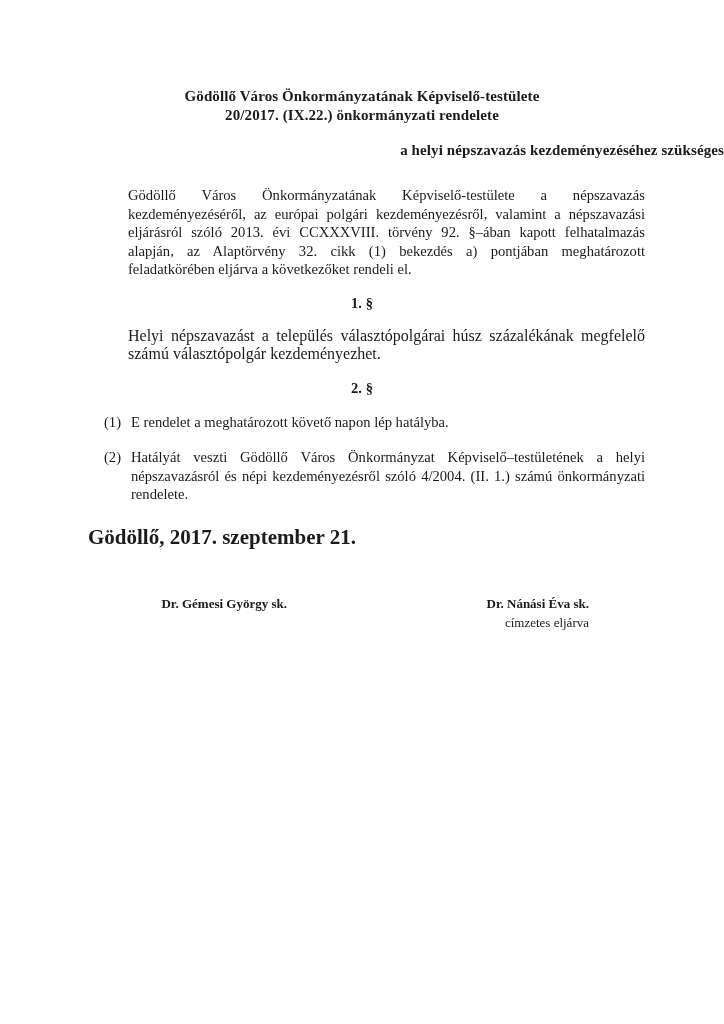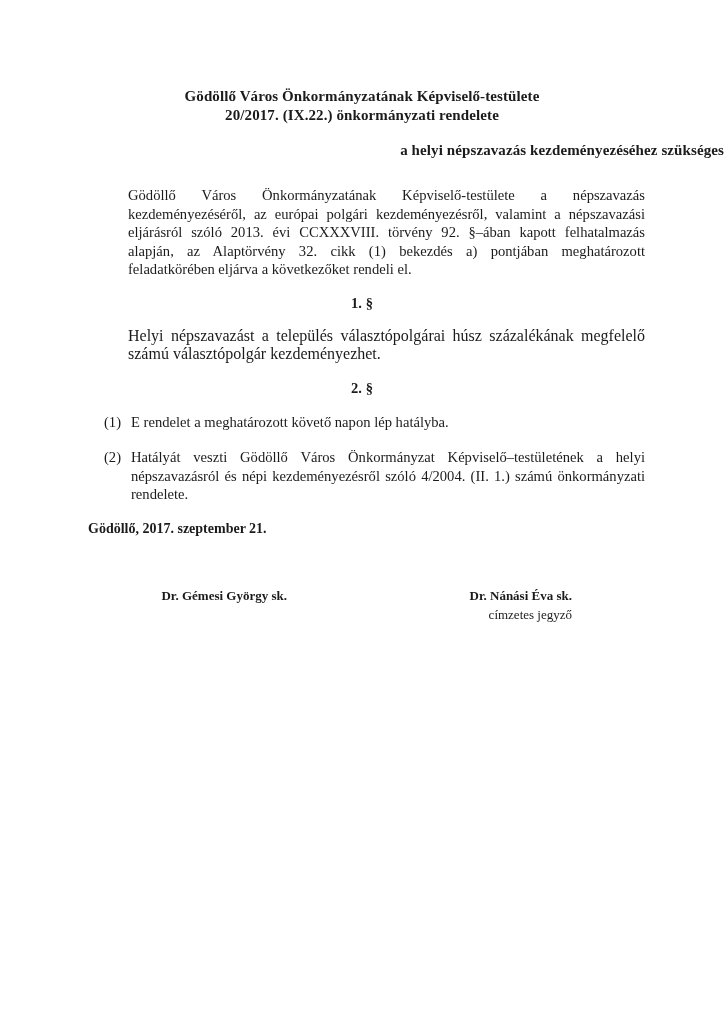--- a/index.html
+++ b/index.html
@@ -67,40 +67,40 @@
     text-align: justify;
     font-size: 14.6px;
     line-height: 18.6px;
   }
   .ord-item .marker {
     position: absolute;
     left: -27px;
     top: 0;
   }
   .dateline {
-    margin: 16px 0 0 88px;
+    margin: 24px 0 0 88px;
     font-weight: bold;
-    font-size: 14px;
+    font-size: 21px;
     line-height: 18.6px;
   }
   .signature-row {
     position: relative;
     margin-top: 49px;
     height: 44px;
   }
   .signature-block {
     position: absolute;
     top: 0;
     width: 170px;
     text-align: right;
     font-size: 13px;
     line-height: 18.6px;
   }
   .signature-block.left  { left: 117px; }
-  .signature-block.right { left: 402px; }
+  .signature-block.right { left: 419px; }
   .signature-name {
     font-weight: bold;
   }
   .signature-role {
     font-weight: normal;
   }
 </style>
 </head>
 <body>
 
@@ -136,18 +136,18 @@
     </div>
 
     <div class="dateline">Gödöllő, 2017. szeptember 21.</div>
 
     <div class="signature-row">
       <div class="signature-block left">
         <div class="signature-name">Dr. Gémesi György  sk.</div>
       </div>
       <div class="signature-block right">
         <div class="signature-name">Dr. Nánási Éva sk.</div>
-        <div class="signature-role">címzetes jegyző</div>
+        <div class="signature-role">címzetes eljárva</div>
       </div>
     </div>
 
   </div>
 </div>
 
 </body></html>

